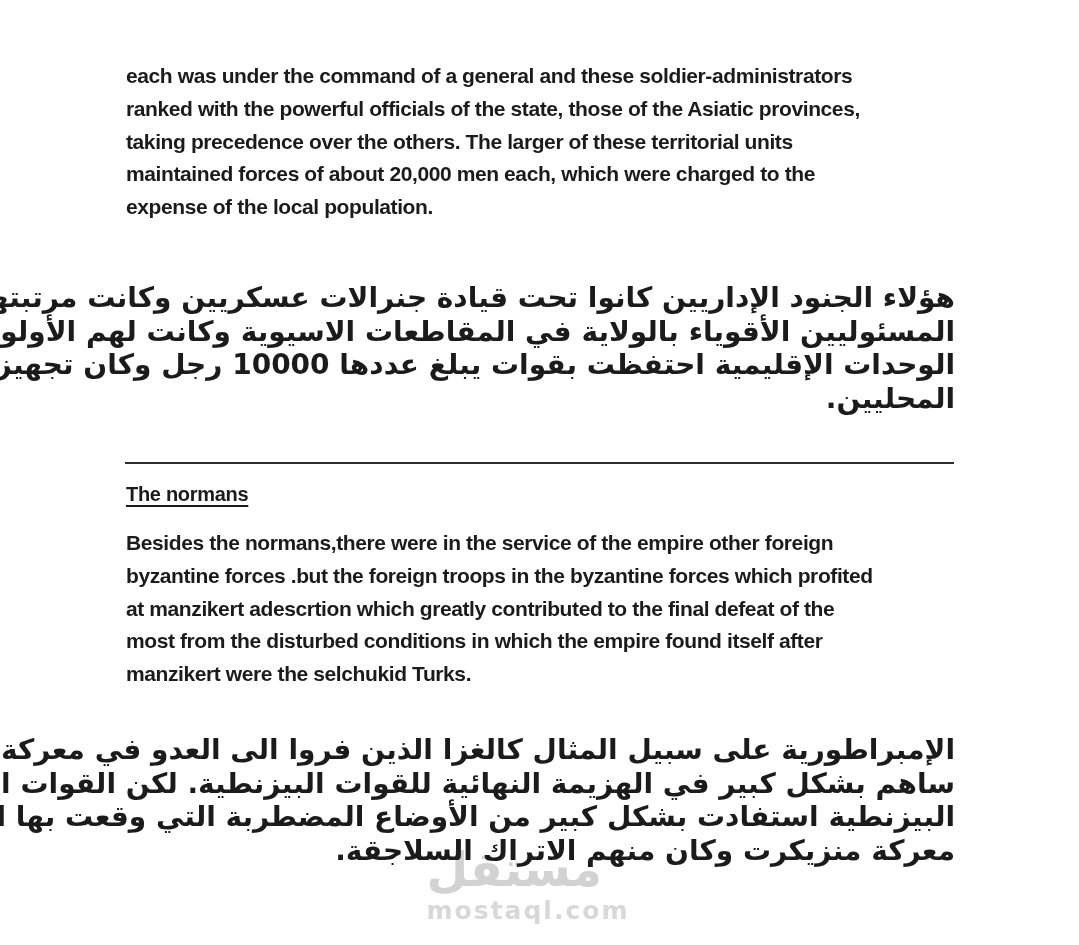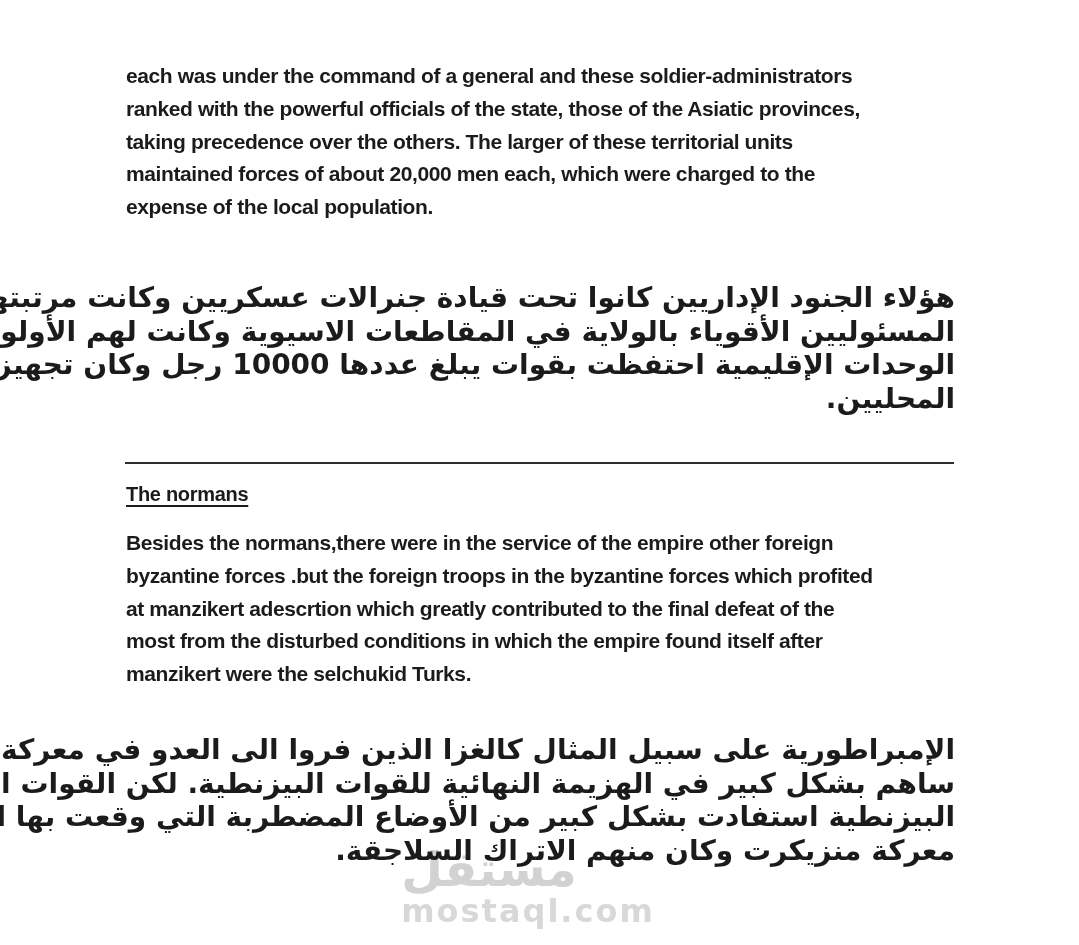--- a/index.html
+++ b/index.html
@@ -83,21 +83,21 @@
   .wm-logo {
     font-family: "DejaVu Sans", sans-serif;
     font-weight: bold;
     font-size: 48px;
     line-height: 58px;
     color: #d2d2d2;
   }
   .wm-site {
     font-family: "DejaVu Sans", sans-serif;
     font-weight: bold;
-    font-size: 32px;
+    font-size: 25px;
     line-height: 26px;
     letter-spacing: 2px;
     color: #d8d8d8;
   }
 </style>
 </head>
 <body>
 
 <div class="page">
 

